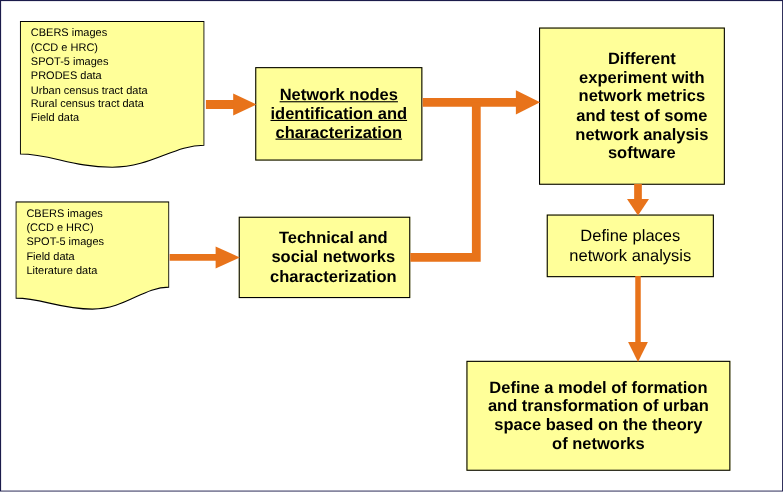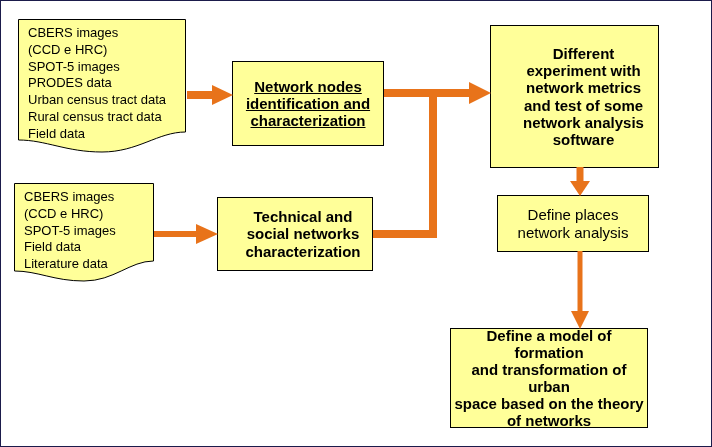--- a/index.html
+++ b/index.html
@@ -31,21 +31,21 @@
     border: 1px solid #000000;
     text-align: center;
     font-weight: bold;
     font-size: 15px;
   }
   .proc.light { font-weight: normal; }
   .doc {
     text-align: left;
     justify-content: flex-start;
     align-items: flex-start;
-    font-size: 13px;
+    font-size: 10px;
     font-weight: normal;
     color: #000000;
   }
   .doc .docshape {
     position: absolute;
     left: 0; top: 0;
     width: 100%; height: 100%;
     z-index: 0;
   }
   .doc .doctext {
@@ -98,21 +98,21 @@
   <div class="node proc label-lines" style="left:489px; top:24px; width:169px; height:143px;padding-left:18px;">Different
 experiment with
 network metrics
 and test of some
 network analysis
 software</div>
 
   <div class="node proc label-lines light" style="left:496px; top:194px; width:152px; height:57px;">Define places
 network analysis</div>
 
-  <div class="node proc label-lines" style="left:449px; top:327px; width:198px; height:100px;">Define a model of formation
+  <div class="node proc label-lines" style="left:423px; top:327px; width:240px; height:100px;">Define a model of formation
 and transformation of urban
 space based on the theory
 of networks</div>
 
   <svg class="connector" style="left:186px; top:80px; width:48px; height:28px;" viewBox="0 0 48 28">
     <line x1="0" y1="14" x2="28" y2="14" stroke="#e8731a" stroke-width="8"></line>
     <polygon points="25,4 46,14 25,24" fill="#e8731a"></polygon>
   </svg>
 
   <svg class="connector" style="left:153px; top:219px; width:66px; height:28px;" viewBox="0 0 66 28">

